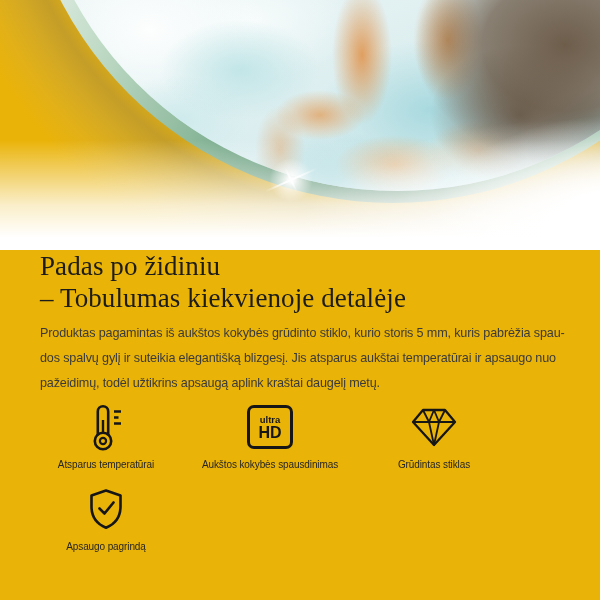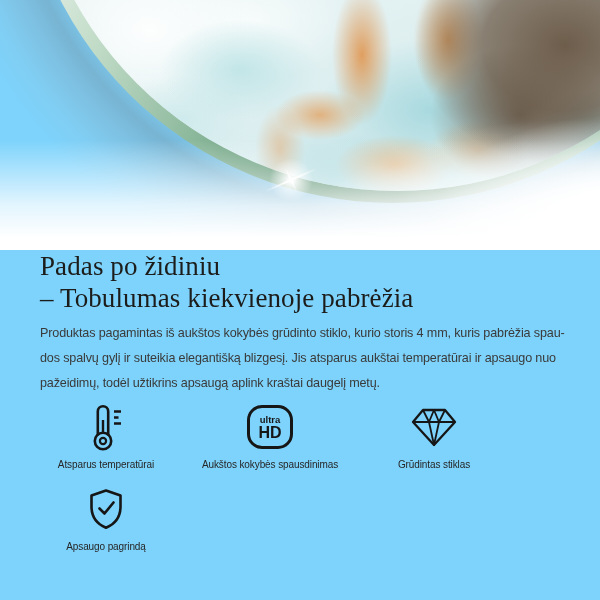--- a/index.html
+++ b/index.html
@@ -1,16 +1,16 @@
 <!DOCTYPE html>
 <html><head>
 <meta charset="utf-8">
 <style>
   html,body{margin:0;padding:0;background:#fff;}
-  .page{position:relative;width:600px;height:600px;overflow:hidden;background:#7dd3fc;
+  .page{position:relative;width:600px;height:600px;overflow:hidden;background:#eab308;
         font-family:"Liberation Sans",sans-serif;}
 
   
   .hero{position:absolute;left:0;top:0;width:600px;height:250px;}
   .glass-shadow{position:absolute;inset:0;
     background:radial-gradient(circle 480px at 393px -171px,
       rgba(0,0,0,0) 74%,
       rgba(108,108,114,.30) 80.5%,
       rgba(128,128,134,.22) 85%,
       rgba(158,158,164,.10) 91%,
@@ -61,45 +61,45 @@
     font-size:12.6px;line-height:25px;color:#3a3a3a;letter-spacing:-.15px;}
   .paragraph span{display:block;white-space:nowrap;}
 
   
   .features{position:absolute;left:24px;top:403px;width:492px;
     display:grid;grid-template-columns:repeat(3,1fr);row-gap:14px;}
   .feature{display:flex;flex-direction:column;align-items:center;}
   .icon-box{height:48px;display:flex;align-items:center;justify-content:center;margin-bottom:7px;}
   .feature-label{font-size:10px;color:#262626;letter-spacing:-.1px;line-height:13px;text-align:center;}
   .icon-stroke{stroke:#161616;fill:none;}
-  .uhd{width:40px;height:38px;border:3px solid #161616;border-radius:15px;
+  .uhd{width:40px;height:38px;border:3px solid #161616;border-radius:7px;
     display:flex;flex-direction:column;align-items:center;justify-content:center;color:#161616;}
   .uhd-top{font-weight:700;font-size:9.5px;line-height:10px;}
   .uhd-bottom{font-weight:700;font-size:16px;line-height:15px;}
 </style>
 </head>
 <body>
 
 <div class="page">
 
   <div class="hero">
     <div class="glass-shadow"></div>
     <div class="glass-edge"></div>
     <div class="marble-surface"></div>
     <div class="sparkle"></div>
     <div class="hero-fade"></div>
   </div>
 
   <h1 class="title">
     <span>Padas po židiniu</span>
-    <span>– Tobulumas kiekvienoje pabrėžia</span>
+    <span>– Tobulumas kiekvienoje detalėje</span>
   </h1>
 
   <p class="paragraph">
-    <span>Produktas pagamintas iš aukštos kokybės grūdinto stiklo, kurio storis 4 mm, kuris pabrėžia spau-</span>
+    <span>Produktas pagamintas iš aukštos kokybės grūdinto stiklo, kurio storis 5 mm, kuris pabrėžia spau-</span>
     <span>dos spalvų gylį ir suteikia elegantišką blizgesį. Jis atsparus aukštai temperatūrai ir apsaugo nuo</span>
     <span>pažeidimų, todėl užtikrins apsaugą aplink kraštai daugelį metų.</span>
   </p>
 
   <div class="features">
 
     <div class="feature">
       <div class="icon-box">
         <svg width="36" height="48" viewBox="0 0 36 48">
           <circle class="icon-stroke" cx="15" cy="38" r="8.2" stroke-width="2.6"></circle>

